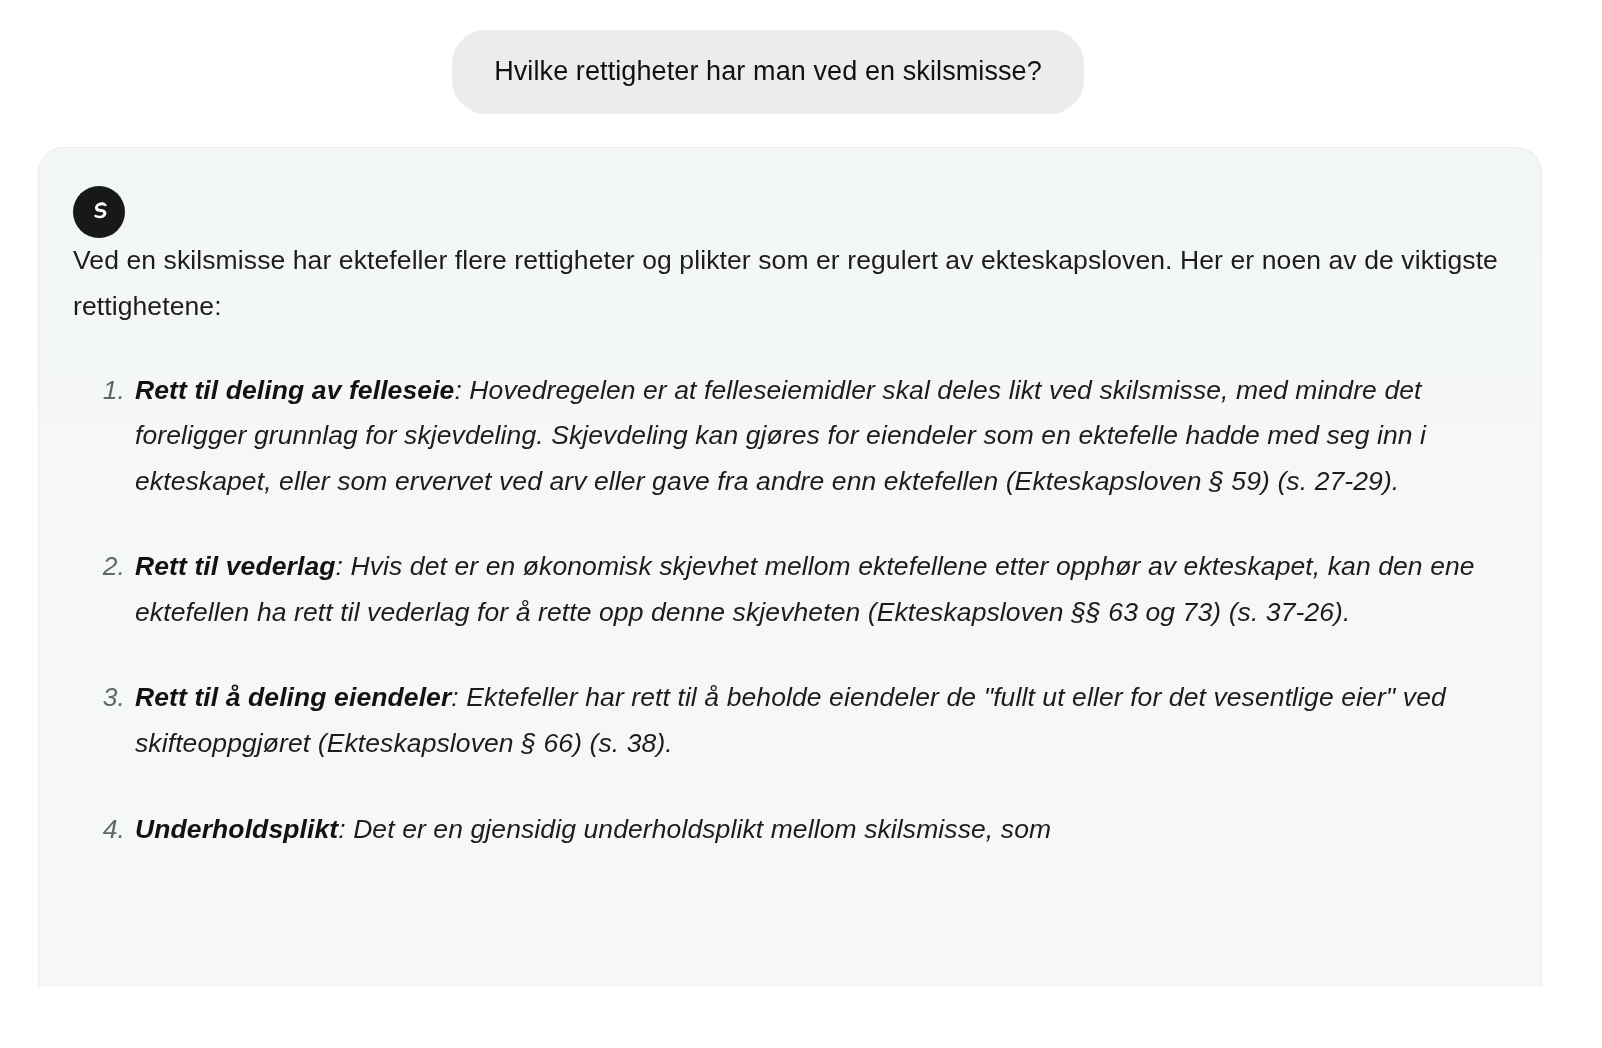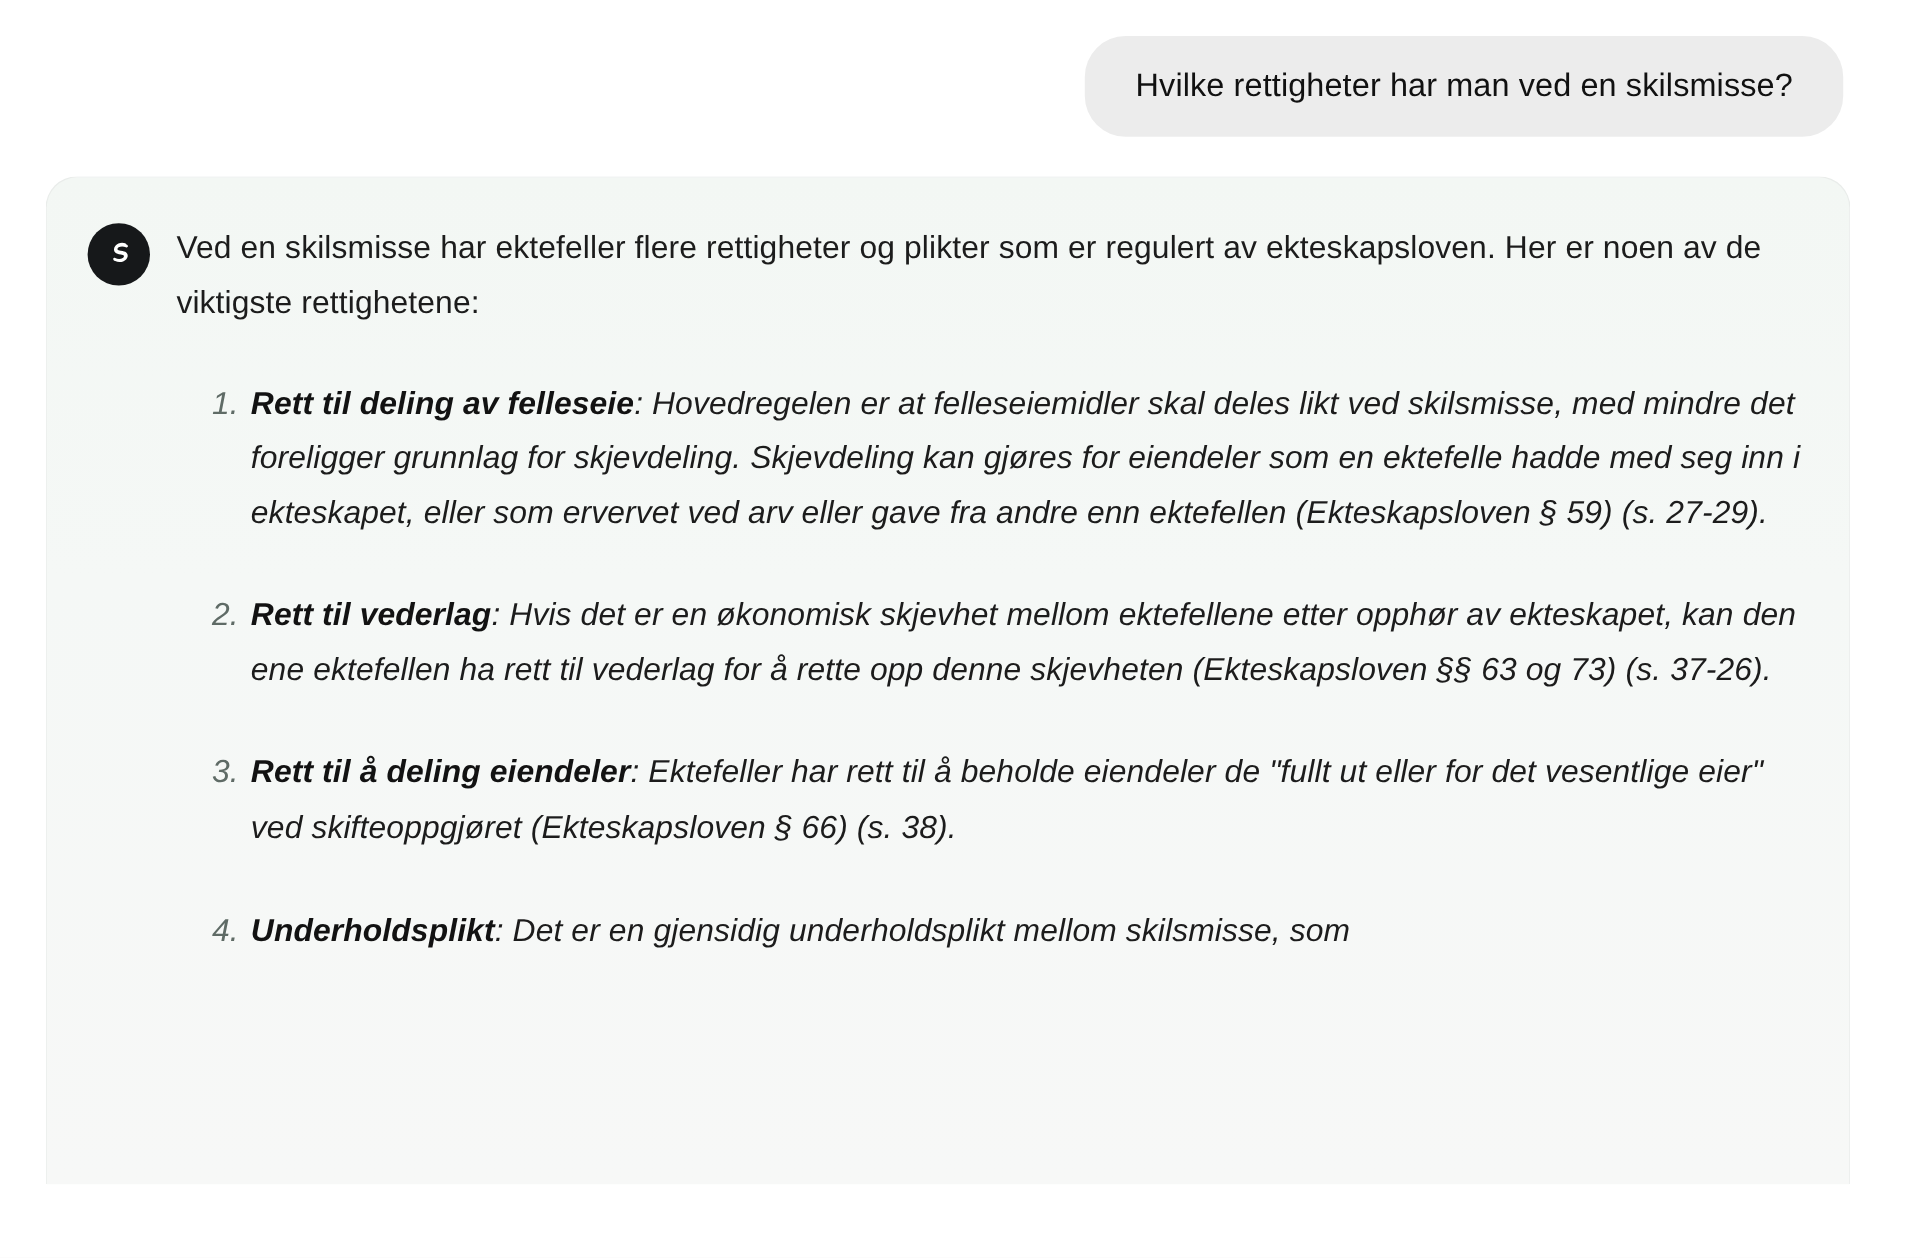--- a/index.html
+++ b/index.html
@@ -19,21 +19,21 @@
     position: relative;
     width: 1602px;
     height: 1048px;
     box-sizing: border-box;
     padding: 0;
   }
 
   
   .user-row {
     display: flex;
-    justify-content: flex-end;
+    justify-content: center;
     padding: 30px 66px 0 0;
   }
   .user-bubble {
     background: #ececec;
     border-radius: 34px;
     padding: 23px 42px 25px 42px;
     max-width: 900px;
     font-size: 27px;
     line-height: 1.35;
     color: #111111;
@@ -49,20 +49,21 @@
     border-bottom: none;
     padding: 36px 40px 0 34px;
     min-height: 840px;
     box-sizing: border-box;
     position: relative;
   }
 
   .assistant-body {
     display: flex;
     align-items: flex-start;
+    flex-direction: column;
   }
 
   .avatar {
     flex: 0 0 auto;
     width: 52px;
     height: 52px;
     border-radius: 50%;
     background: #16181a;
     margin-right: 22px;
     margin-top: 2px;

